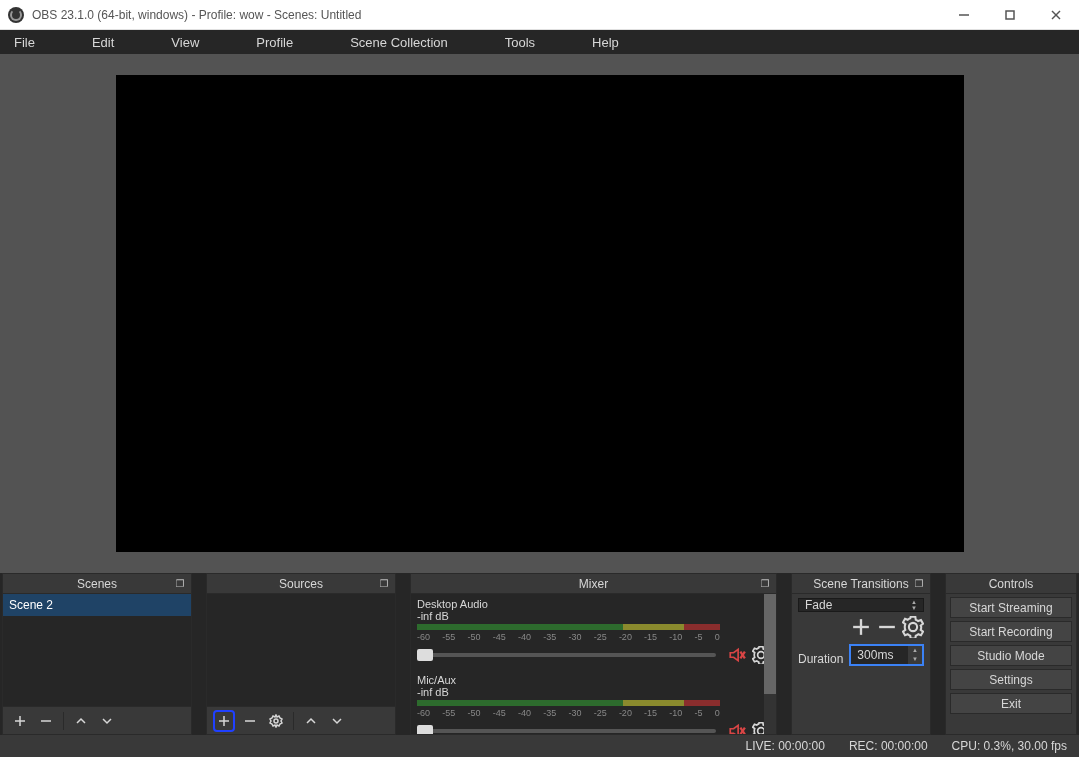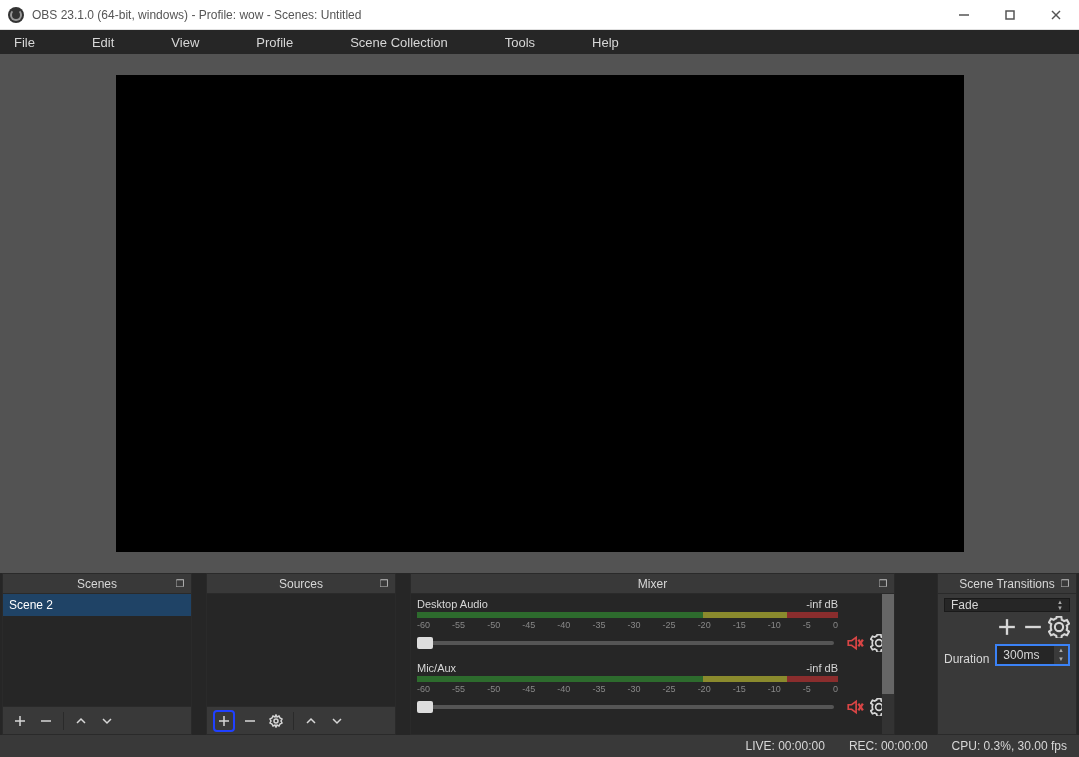--- a/index.html
+++ b/index.html
@@ -42,33 +42,33 @@
 
 
 .panel.sources { width: 190px; }
 .sources-body { height: 109px; background: #262626; }
 .highlight-add { border: 2px solid #2040ff; border-radius: 4px; }
 
 
 .panel.mixer { flex: 1; }
 .mixer-body { padding: 4px 6px; height: 138px; position: relative; }
 .mixer-channel { margin-bottom: 10px; }
-.mixer-row1 { display: flex; justify-content: space-between; color: #d7d7d7; font-size: 11px; margin-bottom: 2px; }
+.mixer-row1 { display: flex; justify-content: space-between; color: #d7d7d7; font-size: 11px; margin-bottom: 2px; flex-direction: column; }
 .meter-wrap { position: relative; height: 6px; background: linear-gradient(to right, #2d6b2d 0%, #2d6b2d 68%, #8a8a2d 68%, #8a8a2d 88%, #8a2d2d 88%, #8a2d2d 100%); margin-bottom: 2px; }
 .meter-ticks { display: flex; justify-content: space-between; color: #888; font-size: 9px; padding-right: 50px; }
 .mixer-controls-row { display: flex; align-items: center; gap: 6px; margin-top: 4px; }
 .slider-track { flex: 1; height: 4px; background: #555; position: relative; border-radius: 2px; margin-right: 6px; }
 .slider-thumb { position: absolute; left: 0; top: -4px; width: 16px; height: 12px; background: #ddd; border-radius: 2px; }
 .mixer-icon { width: 18px; height: 18px; display: flex; align-items: center; justify-content: center; color: #d7d7d7; cursor: pointer; }
 .mixer-icon.mute { color: #d94545; }
 .mixer-scroll { position: absolute; right: 0; top: 0; bottom: 0; width: 12px; background: #333; }
 .mixer-scroll-thumb { background: #666; width: 12px; height: 100px; }
 
 
-.panel.transitions { width: 140px; margin-left: 28px; }
+.panel.transitions { width: 140px; }
 .trans-body { padding: 4px 6px; background: #393939; }
 .trans-select { display: flex; align-items: center; background: #262626; border: 1px solid #1a1a1a; height: 14px; padding: 0 6px; color: #d7d7d7; font-size: 12px; justify-content: space-between; margin-bottom: 4px; }
 .trans-select .spin { display: flex; flex-direction: column; gap: 0; }
 .trans-select .spin span { font-size: 6px; line-height: 6px; color: #aaa; }
 .trans-btn-row { display: flex; justify-content: flex-end; gap: 4px; margin-bottom: 6px; }
 .trans-btn { width: 22px; height: 22px; display: flex; align-items: center; justify-content: center; color: #d7d7d7; cursor: pointer; }
 .dur-row { display: flex; align-items: flex-end; gap: 6px; }
 .dur-label { color: #d7d7d7; font-size: 12px; }
 .dur-input { flex: 1; display: flex; background: #262626; border: 2px solid #3b82f6; height: 22px; align-items: center; }
 .dur-input .val { flex: 1; color: #d7d7d7; font-size: 12px; padding-left: 6px; }
@@ -330,20 +330,32 @@
             <span class="val">300ms</span>
             <div class="spin">
                 <span>▲</span>
                 <span>▼</span>
               </div>
           </div>
         </div>
       </div>
     </div>
 
+    <div class="panel controls">
+      <div class="panel-header">
+          <span>Controls</span>
+        </div>
+      <div class="controls-body">
+        <div class="ctrl-btn">Start Streaming</div>
+        <div class="ctrl-btn">Start Recording</div>
+        <div class="ctrl-btn">Studio Mode</div>
+        <div class="ctrl-btn">Settings</div>
+        <div class="ctrl-btn">Exit</div>
+      </div>
+    </div>
   </div>
 
   <div class="statusbar">
     <span>LIVE: 00:00:00</span>
     <span>REC: 00:00:00</span>
     <span>CPU: 0.3%, 30.00 fps</span>
   </div>
 </div>
 
 </body></html>

